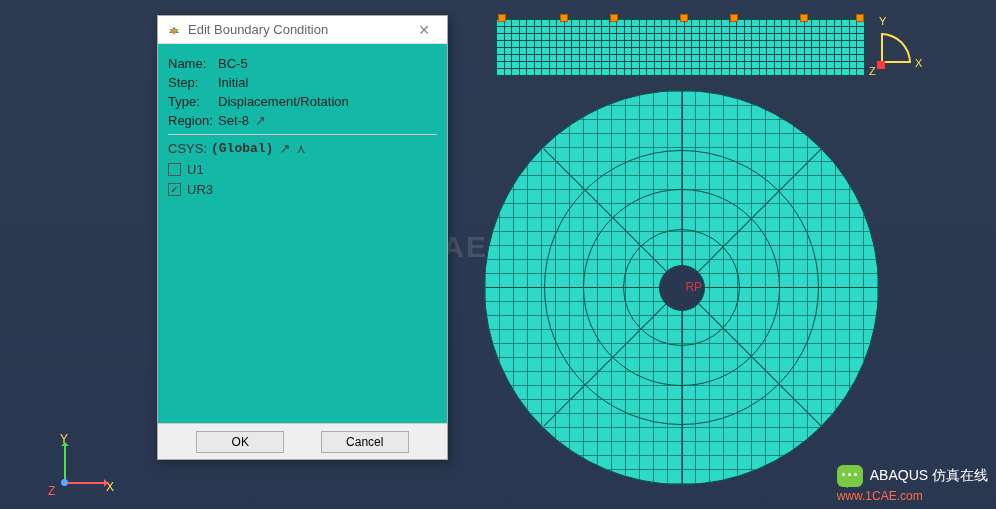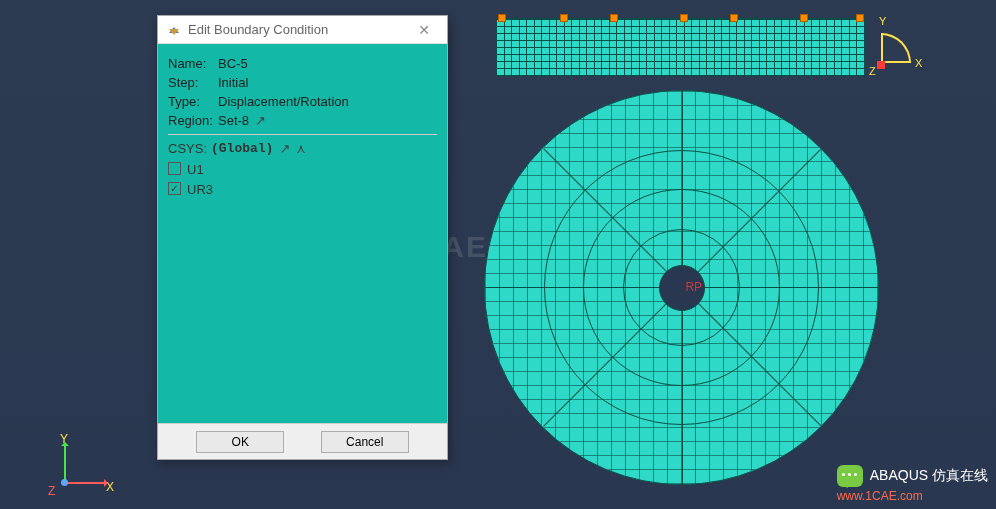--- a/index.html
+++ b/index.html
@@ -79,21 +79,21 @@
 .dlg-body { padding: 8px 10px; }
 .row { display: flex; margin: 4px 0; align-items: center; }
 .row .lbl { width: 50px; color: #222; }
 .row .val { color: #222; }
 .pick { margin-left: 6px; color: #444; font-size: 13px; }
 .sep { border-top: 1px solid #ccc; margin: 6px 0; }
 .csys { display: flex; align-items: center; margin: 6px 0; }
 .csys .lbl2 { margin-right: 4px; }
 .csys .glob { font-family: "Courier New", monospace; font-weight: bold; }
 .opts { margin-top: 6px; }
-.chk { display: flex; margin: 5px 0; cursor: pointer; }
+.chk { display: flex; align-items: center; margin: 5px 0; cursor: pointer; }
 .chk .box { width: 13px; height: 13px; border: 1px solid #555; margin-right: 6px; display: flex; align-items: center; justify-content: center; font-size: 10px; color: #333; }
 .note { position: absolute; bottom: 44px; left: 10px; right: 10px; font-size: 12px; border-top: 1px solid #ccc; padding-top: 8px; }
 .note b { font-weight: bold; }
 .btnbar { position: absolute; bottom: 0; left: 0; right: 0; height: 36px; border-top: 1px solid #ccc; background: #efefef; display: flex; align-items: center; justify-content: space-around; padding: 0 20px; }
 .btn { width: 88px; height: 22px; background: #e9e9e9; border: 1px solid #adadad; font-size: 12px; cursor: pointer; }
 
 
 .wm1 { position: absolute; left: 400px; top: 230px; font-size: 30px; color: rgba(200,200,200,.18); font-weight: bold; letter-spacing: 2px; pointer-events: none;}
 .wm2 { position: absolute; right: 8px; bottom: 6px; color: #fff; font-size: 14px; text-align: left;}
 .wm2 .url { color: #ff6a4a; font-size: 12px; }

